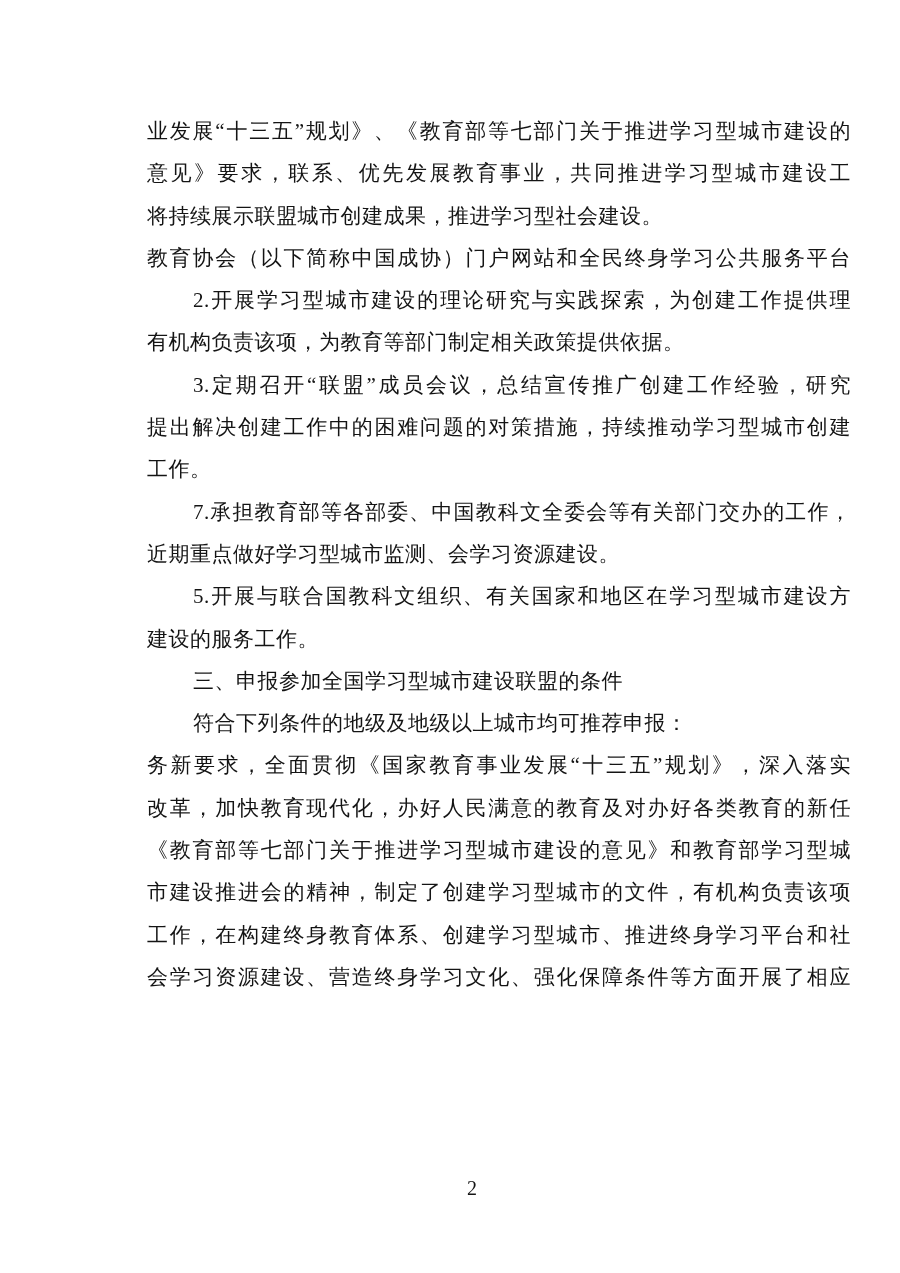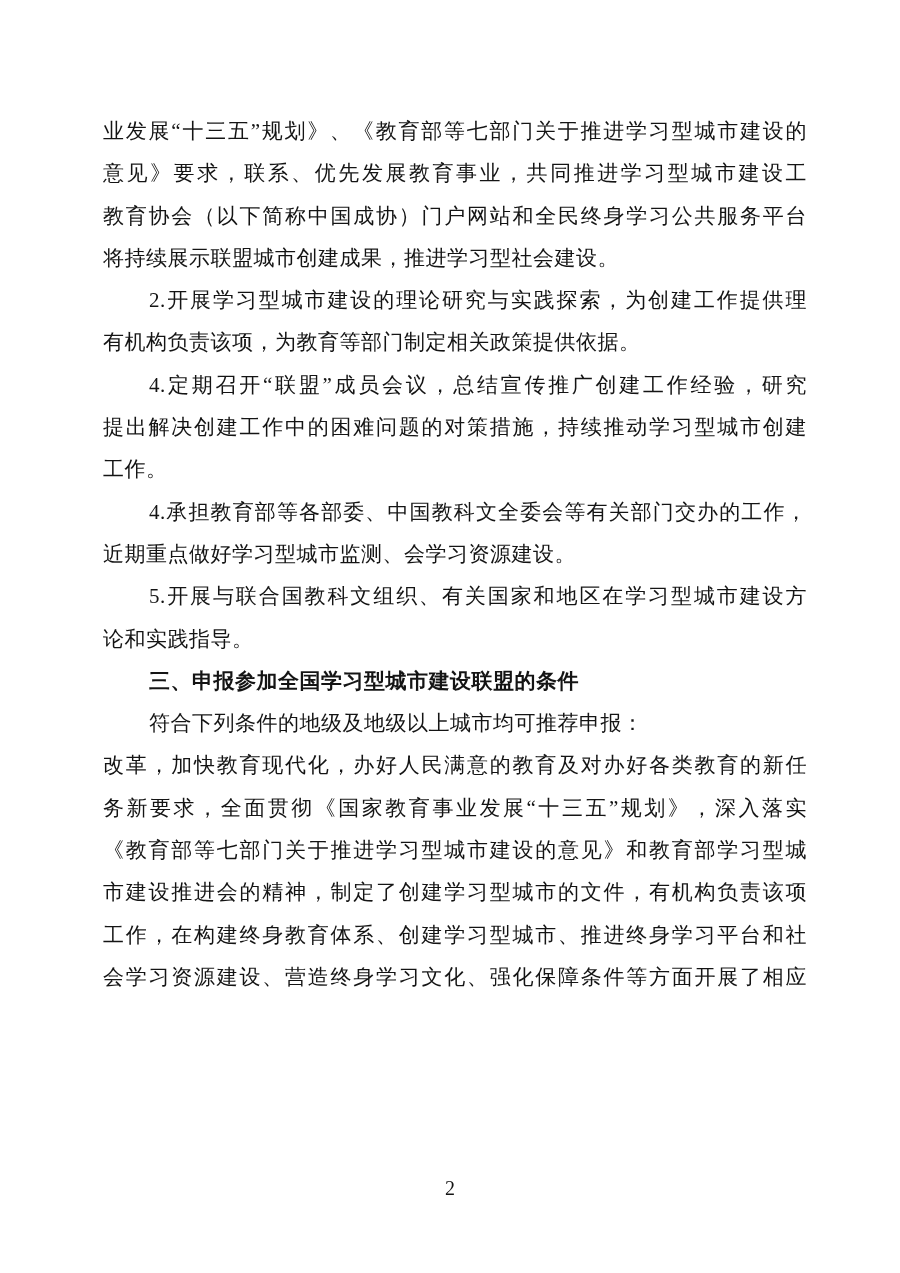--- a/index.html
+++ b/index.html
@@ -12,20 +12,21 @@
     height: 1273px;
     position: relative;
     overflow: hidden;
     font-family: "Liberation Serif", "DejaVu Serif", serif;
     color: #141414;
   }
   .page {
     position: absolute;
     inset: 0;
     background: #ffffff;
+    margin-left: 44px;
   }
   .text-block {
     position: absolute;
     top: 110px;
     left: 103px;
     width: 704px;
   }
   .line {
     height: 42.3px;
     line-height: 42.3px;
@@ -36,54 +37,54 @@
     text-align: justify;
     text-align-last: left;
   }
   .line.full {
     text-align-last: justify;
   }
   .line.indent {
     text-indent: 46px;
   }
   .line.bold {
-    font-weight: bold;
+    font-weight: normal;
   }
   .page-number {
     position: absolute;
     top: 1176px;
     left: 0;
     width: 100%;
     text-align: center;
     font-size: 20px;
     line-height: 24px;
     color: #141414;
   }
 </style>
 </head>
 <body>
 
 <div class="page">
   <div class="text-block">
     <div class="line full">业发展“十三五”规划》、《教育部等七部门关于推进学习型城市建设的</div>
     <div class="line full">意见》要求，联系、优先发展教育事业，共同推进学习型城市建设工</div>
+    <div class="line">将持续展示联盟城市创建成果，推进学习型社会建设。</div>
     <div class="line full">教育协会（以下简称中国成协）门户网站和全民终身学习公共服务平台</div>
-    <div class="line">将持续展示联盟城市创建成果，推进学习型社会建设。</div>
     <div class="line full indent">2.开展学习型城市建设的理论研究与实践探索，为创建工作提供理</div>
     <div class="line">有机构负责该项，为教育等部门制定相关政策提供依据。</div>
-    <div class="line full indent">4.定期召开“联盟”成员会议，总结宣传推广创建工作经验，研究</div>
+    <div class="line full indent">3.定期召开“联盟”成员会议，总结宣传推广创建工作经验，研究</div>
     <div class="line full">提出解决创建工作中的困难问题的对策措施，持续推动学习型城市创建</div>
     <div class="line">工作。</div>
-    <div class="line full indent">4.承担教育部等各部委、中国教科文全委会等有关部门交办的工作，</div>
+    <div class="line full indent">7.承担教育部等各部委、中国教科文全委会等有关部门交办的工作，</div>
     <div class="line">近期重点做好学习型城市监测、会学习资源建设。</div>
     <div class="line full indent">5.开展与联合国教科文组织、有关国家和地区在学习型城市建设方</div>
-    <div class="line">论和实践指导。</div>
+    <div class="line">建设的服务工作。</div>
     <div class="line indent bold">三、申报参加全国学习型城市建设联盟的条件</div>
     <div class="line indent">符合下列条件的地级及地级以上城市均可推荐申报：</div>
+    <div class="line full">务新要求，全面贯彻《国家教育事业发展“十三五”规划》，深入落实</div>
     <div class="line full">改革，加快教育现代化，办好人民满意的教育及对办好各类教育的新任</div>
-    <div class="line full">务新要求，全面贯彻《国家教育事业发展“十三五”规划》，深入落实</div>
     <div class="line full">《教育部等七部门关于推进学习型城市建设的意见》和教育部学习型城</div>
     <div class="line full">市建设推进会的精神，制定了创建学习型城市的文件，有机构负责该项</div>
     <div class="line full">工作，在构建终身教育体系、创建学习型城市、推进终身学习平台和社</div>
     <div class="line full">会学习资源建设、营造终身学习文化、强化保障条件等方面开展了相应</div>
   </div>
   <div class="page-number">2</div>
 </div>
 
 </body></html>

